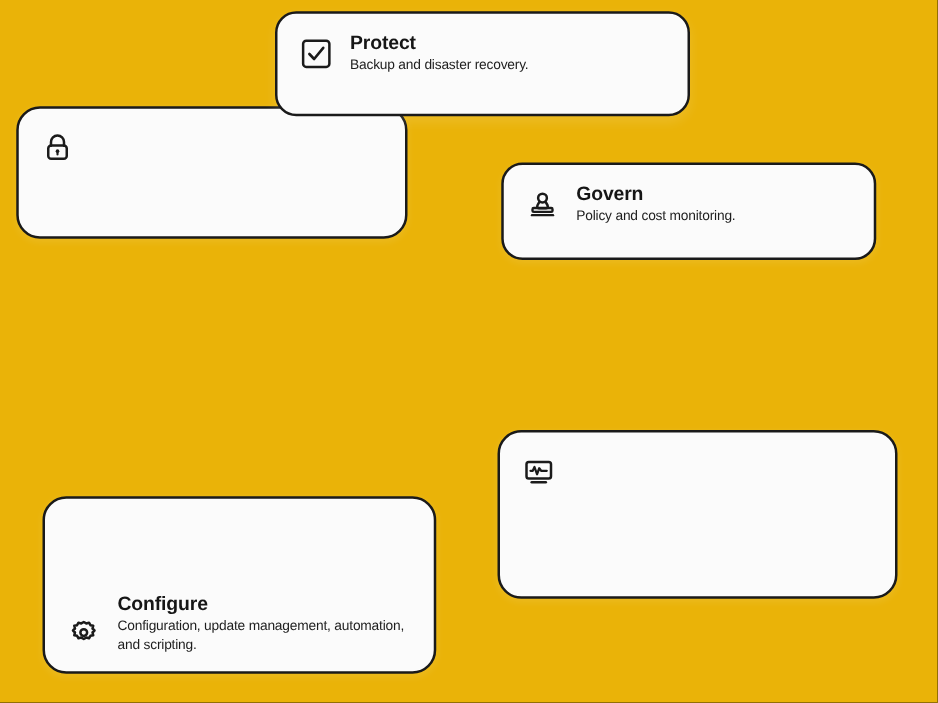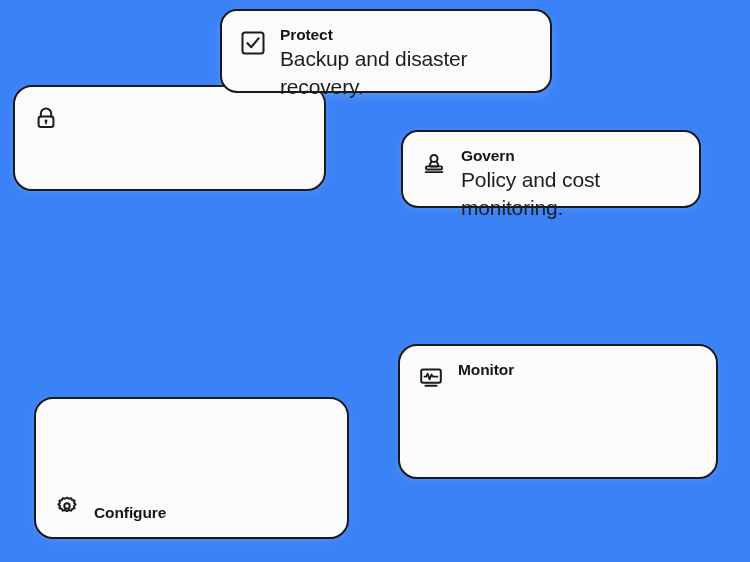--- a/index.html
+++ b/index.html
@@ -15,21 +15,21 @@
     position: relative;
     overflow: hidden;
     font-family: "Liberation Sans", sans-serif;
     -webkit-font-smoothing: antialiased;
   }
 
   #canvas {
     position: relative;
     width: 750px;
     height: 562px;
-    background: #3b82f6;
+    background: #eab308;
   }
 
   .card {
     position: absolute;
     background: #fbfbfb;
     border: 2.5px solid #1a1a1a;
     border-radius: 18px;
     display: flex;
     align-items: flex-start;
     padding: 14px 16px 14px 16px;
@@ -57,21 +57,21 @@
     font-size: 15.5px;
     font-weight: bold;
     color: #161616;
     line-height: 1.25;
     letter-spacing: -0.1px;
     margin: 0 0 1px 0;
     white-space: nowrap;
   }
 
   .card-desc {
-    font-size: 21px;
+    font-size: 11px;
     font-weight: normal;
     color: #1d1d1d;
     line-height: 1.30;
     letter-spacing: -0.15px;
     margin: 0;
   }
 
   
   #card-protect {
     left: 220px;  top: 9px;   width: 332px;  height: 84px;
@@ -155,29 +155,29 @@
 
   <div class="card" id="card-monitor">
     <span class="card-icon">
       <svg width="26" height="26" viewBox="0 0 26 26" fill="none">
         <rect x="3.2" y="4.6" width="19.6" height="13.2" rx="1.8" stroke="#1b1b1b" stroke-width="2"></rect>
         <path d="M6.4 11.6 H8.2 L9.6 8.6 L11.6 14.4 L13.4 9.6 L14.9 11.6 H19.4" stroke="#1b1b1b" stroke-width="1.8" stroke-linecap="round" stroke-linejoin="round" fill="none"></path>
         <path d="M7.4 20.8 H18.6" stroke="#1b1b1b" stroke-width="2.1" stroke-linecap="round"></path>
       </svg>
     </span>
     <div class="card-text">
-      <p class="card-title">Monitor</p>
     </div>
   </div>
 
   <div class="card" id="card-configure">
     <span class="card-icon">
       <svg width="26" height="26" viewBox="0 0 26 26" fill="none">
         <path d="M13 2.6 l2.0 1.15 2.2 -0.6 1.15 2.0 2.25 0.45 -0.6 2.2 1.6 1.6 -1.6 1.6 0.6 2.2 -2.25 0.45 -1.15 2.0 -2.2 -0.6 -2.0 1.15 -2.0 -1.15 -2.2 0.6 -1.15 -2.0 -2.25 -0.45 0.6 -2.2 -1.6 -1.6 1.6 -1.6 -0.6 -2.2 2.25 -0.45 1.15 -2.0 2.2 0.6 z" stroke="#1b1b1b" stroke-width="2" stroke-linejoin="round" fill="none"></path>
         <circle cx="13" cy="11.0" r="2.7" stroke="#1b1b1b" stroke-width="2"></circle>
       </svg>
     </span>
     <div class="card-text">
       <p class="card-title">Configure</p>
+      <p class="card-desc">Configuration, update management, automation, and scripting.</p>
     </div>
   </div>
 
 </div>
 
 </body></html>

